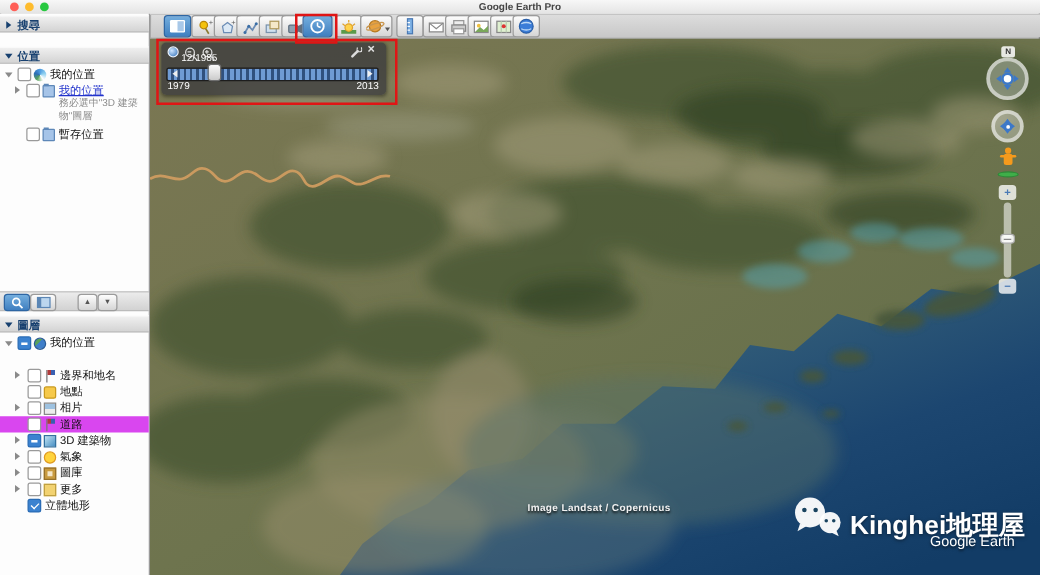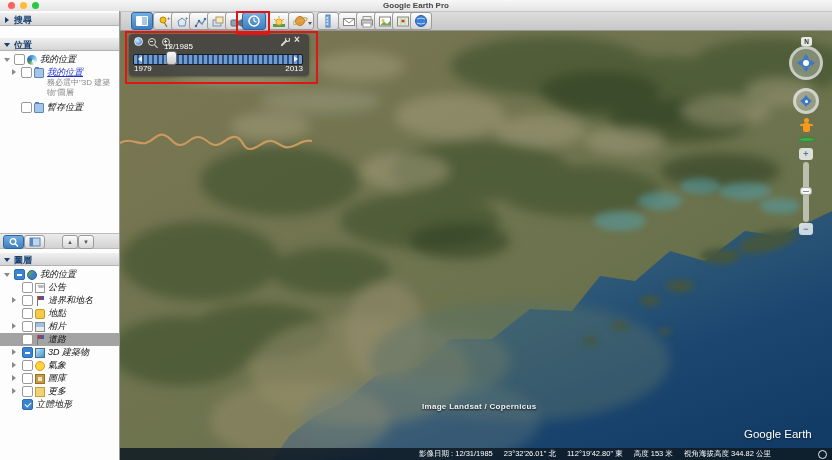--- a/index.html
+++ b/index.html
@@ -13,21 +13,21 @@
   
   .toolbar{position:absolute;left:120px;top:12px;width:712px;height:19px;background:linear-gradient(#dddddd,#c7c7c7);border-bottom:1px solid #979797;border-left:1px solid #a8a8a8;box-sizing:border-box;}
   .tb{position:absolute;top:0px;width:20px;height:16px;border:1px solid #9b9b9b;border-radius:3px;background:linear-gradient(#fdfdfd,#d5d5d5);display:flex;align-items:center;justify-content:center;}
   .tb.active{background:linear-gradient(#74aede,#3f7fc0);border-color:#2e66a3;}
   .caret{position:absolute;right:1px;bottom:2px;width:0;height:0;border:2px solid transparent;border-top:3px solid #555;}
   
   .sidebar{position:absolute;left:0;top:11px;width:120px;height:449px;background:#fdfdfd;border-right:1px solid #9a9a9a;box-sizing:border-box;font-size:9px;}
   .phead{position:absolute;left:0;width:119px;height:14px;background:linear-gradient(#f0f0f0,#d4d4d4);border-top:1px solid #fbfbfb;border-bottom:1px solid #b2b2b2;color:#17406f;font-weight:bold;line-height:14px;padding-left:14px;box-sizing:border-box;}
   .tri-r{position:absolute;left:5px;top:4px;width:0;height:0;border:3px solid transparent;border-left:4px solid #17406f;}
   .tri-d{position:absolute;left:4px;top:5px;width:0;height:0;border:3px solid transparent;border-top:4px solid #17406f;}
-  .trow{position:absolute;height:13px;line-height:13px;white-space:nowrap;color:#111;font-style:italic;}
+  .trow{position:absolute;height:13px;line-height:13px;white-space:nowrap;color:#111;}
   .tw{position:absolute;width:0;height:0;}
   .tw.closed{border:3px solid transparent;border-left:4px solid #8a8a8a;top:3px;}
   .tw.open{border:3px solid transparent;border-top:4px solid #8a8a8a;top:5px;}
   .cb{position:absolute;top:1px;width:9px;height:9px;border:1px solid #9a9a9a;border-radius:2px;background:#fff;box-sizing:content-box;}
   .cb.mixed{background:#3b82d0;border-color:#2a6cb5;}
   .cb.mixed::after{content:"";position:absolute;left:2px;top:4px;width:5px;height:1.5px;background:#fff;}
   .cb.on{background:#3b82d0;border-color:#2a6cb5;}
   .cb.on::after{content:"";position:absolute;left:2px;top:2px;width:5px;height:3px;border-left:1.5px solid #fff;border-bottom:1.5px solid #fff;transform:rotate(-45deg);}
   .licon{position:absolute;top:1.5px;width:10px;height:10px;box-sizing:border-box;}
   .i-swirl{border-radius:50%;background:conic-gradient(#4d9be0,#8fd0f0,#ffffff,#58a15c,#2d6db5,#4d9be0);}
@@ -44,21 +44,21 @@
   .i-sun{background:#ffd33c;border:1px solid #e09a20;border-radius:50%;}
   .i-gallery{background:#c89a3f;border:1px solid #96702a;}
   .i-gallery::after{content:"";position:absolute;left:2px;top:2px;width:4px;height:4px;background:#f4e6c8;}
   .i-more{background:#f2d270;border:1px solid #c0a040;}
   .link{color:#2233cc;text-decoration:underline;}
   .note{position:absolute;font-size:8px;color:#8b8b8b;line-height:10px;white-space:nowrap;}
   .midbar{position:absolute;left:0;top:222px;width:119px;height:16px;background:linear-gradient(#ececec,#d2d2d2);border-top:1px solid #bbb;border-bottom:1px solid #bbb;box-sizing:border-box;}
   .mbtn{position:absolute;top:1px;width:19px;height:12px;border:1px solid #9b9b9b;border-radius:3px;background:linear-gradient(#fdfdfd,#d5d5d5);display:flex;align-items:center;justify-content:center;}
   .mbtn.active{background:linear-gradient(#74aede,#3f7fc0);border-color:#2e66a3;}
   .arrglyph{font-size:6px;color:#555;line-height:1;}
-  .selrow{background:#a3a3a3;}
+  .selrow{background:#d946ef;}
   
   .map{position:absolute;left:120px;top:31px;width:712px;height:429px;overflow:hidden;background:#6e744e;}
   .map svg.terrain{position:absolute;left:0;top:0;}
   .attrib{position:absolute;left:302px;top:371px;font-size:8px;font-weight:bold;color:#f2f2f2;text-shadow:0 1px 2px rgba(0,0,0,.9);letter-spacing:.3px;}
   .wmark{position:absolute;left:514px;top:366px;display:flex;align-items:flex-end;gap:6px;color:#fff;}
   .wmark .wtxt{font-size:21px;font-weight:bold;text-shadow:0 1px 3px rgba(0,0,0,.5);line-height:1;}
   .gelogo{position:absolute;left:624px;top:397px;font-size:11.5px;color:#fff;text-shadow:0 1px 2px rgba(0,0,0,.6);}
   
   .statusbar{position:absolute;left:0;bottom:0;width:712px;height:12px;background:rgba(14,26,36,.85);display:flex;align-items:center;gap:11px;padding-left:299px;box-sizing:border-box;color:#fff;font-size:7.5px;white-space:nowrap;}
   .statusbar span{flex:none;}
@@ -67,21 +67,21 @@
   .tslider{position:absolute;left:9px;top:3px;width:180px;height:42px;background:rgba(62,62,62,.82);border-radius:4px;box-shadow:0 1px 3px rgba(0,0,0,.4);}
   .ts-earth{position:absolute;left:5px;top:3px;width:9px;height:9px;border-radius:50%;background:radial-gradient(circle at 35% 35%,#cfe6ff,#2f6fb8);border:1px solid #e8f2ff;box-sizing:border-box;}
   .mag{position:absolute;top:4px;width:6px;height:6px;border:1.3px solid #dcdcdc;border-radius:50%;}
   .mag::after{content:"";position:absolute;width:4px;height:1.4px;background:#dcdcdc;right:-3px;bottom:-2px;transform:rotate(45deg);}
   .mag .sign{position:absolute;left:1px;top:2.2px;width:3px;height:1.1px;background:#dcdcdc;}
   .mag.plus .sign::after{content:"";position:absolute;left:1px;top:-1px;width:1.1px;height:3px;background:#dcdcdc;}
   .wrench{position:absolute;left:150px;top:4px;width:10px;height:9px;}
   .wrench::before{content:"";position:absolute;left:1px;top:4px;width:8px;height:2px;background:#dcdcdc;transform:rotate(-45deg);border-radius:1px;}
   .wrench::after{content:"";position:absolute;right:-1px;top:-1px;width:3px;height:3px;border:1.4px solid #dcdcdc;border-radius:50%;border-top-color:transparent;}
   .ts-close{position:absolute;left:165px;top:0px;font-size:10px;font-weight:bold;color:#e3e3e3;}
-  .ts-label{position:absolute;left:16px;top:8px;font-size:8px;color:#fff;margin-left:19px;}
+  .ts-label{position:absolute;left:16px;top:8px;font-size:8px;color:#fff;}
   .ts-track{position:absolute;left:4px;right:6px;top:20px;height:9px;border:1px solid #1d1d1d;border-radius:2px;background:repeating-linear-gradient(90deg,#6f9bd4 0 3px,#30507d 3px 5px);}
   .sarr{position:absolute;top:22px;width:0;height:0;border:3px solid transparent;}
   .sarr.l{left:6px;border-right:4px solid #efefef;}
   .sarr.r{right:8px;border-left:4px solid #efefef;}
   .ts-handle{position:absolute;left:37px;top:17px;width:11px;height:14px;background:linear-gradient(#fafafa,#cbcbcb);border:1px solid #6f6f6f;border-radius:3px;box-sizing:border-box;}
   .ts-year{position:absolute;top:30px;font-size:8px;color:#fff;}
   .ts-year.start{left:5px;}.ts-year.end{right:6px;}
   
   .redbox{position:absolute;border:2px solid #e01515;z-index:60;pointer-events:none;}
   
@@ -276,25 +276,20 @@
     <div class="phead" style="top:241px">
       <span class="tri-d"></span>
       <span>圖層</span>
     </div>
 
     <div class="trow" style="top:257px;left:0;width:119px">
       <span class="tw open" style="left:4px"></span>
       <span class="cb mixed" style="left:14px"></span>
       <span class="licon i-db" style="left:27px"></span>
       <span style="position:absolute;left:40px">我的位置</span>
-    </div>
-    <div class="trow" style="top:270px;left:0;width:119px">
-      <span class="cb" style="left:22px"></span>
-      <span class="licon i-env" style="left:35px"></span>
-      <span style="position:absolute;left:48px">公告</span>
     </div>
     <div class="trow" style="top:296px;left:0;width:119px">
       <span class="cb" style="left:22px"></span>
       <span class="licon i-places" style="left:35px"></span>
       <span style="position:absolute;left:48px">地點</span>
     </div>
     <div class="trow" style="top:283px;left:0;width:119px">
       <span class="tw closed" style="left:12px"></span>
       <span class="cb" style="left:22px"></span>
       <span class="licon i-flag" style="left:35px"></span>
@@ -463,28 +458,33 @@
       <span class="peg-head"></span>
       <span class="peg-arms"></span>
       <span class="peg-body"></span>
     </div>
     <div class="zbtn" style="top:117px">+</div>
     <div class="ztrack"></div>
     <div class="zhandle"></div>
     <div class="zbtn" style="top:192px">−</div>
 
     <div class="attrib">Image Landsat / Copernicus</div>
+    <div class="wmark">
+      <svg width="40" height="34" viewBox="0 0 40 34">
+        <circle cx="14" cy="13" r="12" fill="#fff" opacity=".95"></circle>
+        <path d="M6,22 L4,28 L11,24 Z" fill="#fff" opacity=".95"></path>
+        <circle cx="9.5" cy="11" r="1.8" fill="#19435f"></circle>
+        <circle cx="18.5" cy="11" r="1.8" fill="#19435f"></circle>
+        <circle cx="30" cy="21" r="8.5" fill="#fff" opacity=".95"></circle>
+        <path d="M35,27 L37,32 L31,29 Z" fill="#fff" opacity=".95"></path>
+        <circle cx="27" cy="19.5" r="1.4" fill="#19435f"></circle>
+        <circle cx="33" cy="19.5" r="1.4" fill="#19435f"></circle>
+      </svg>
+      <span class="wtxt">Kinghei地理屋</span>
+    </div>
     <div class="gelogo">Google Earth</div>
 
-    <div class="statusbar">
-      <span>影像日期 : 12/31/1985</span>
-      <span>23°32'26.01" 北</span>
-      <span>112°19'42.80" 東</span>
-      <span>高度 153 米</span>
-      <span>視角海拔高度 344.82 公里</span>
-      <span class="scircle"></span>
-    </div>
   </div>
 
   <div class="redbox" style="left:236px;top:11px;width:30px;height:20px"></div>
   <div class="redbox" style="left:125px;top:31px;width:189px;height:49px"></div>
 
 </div>
 
 </body></html>

